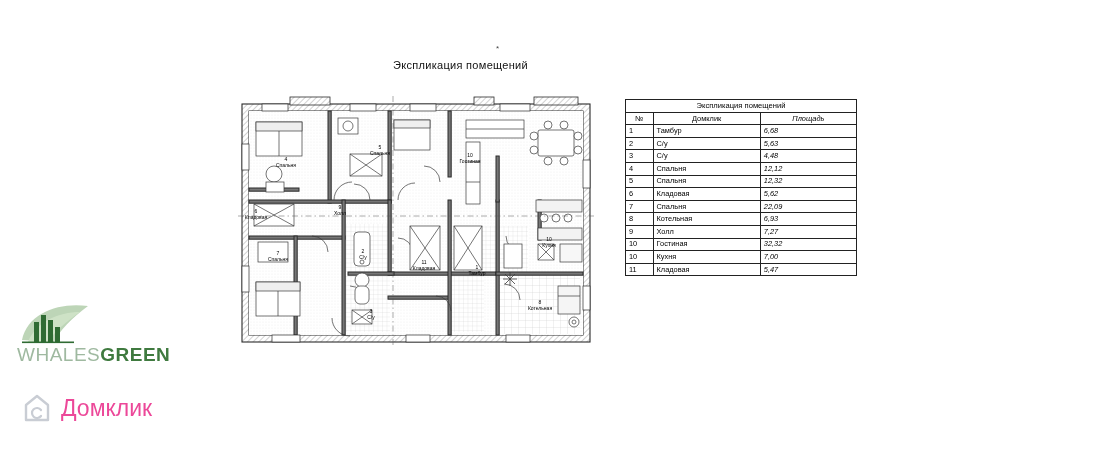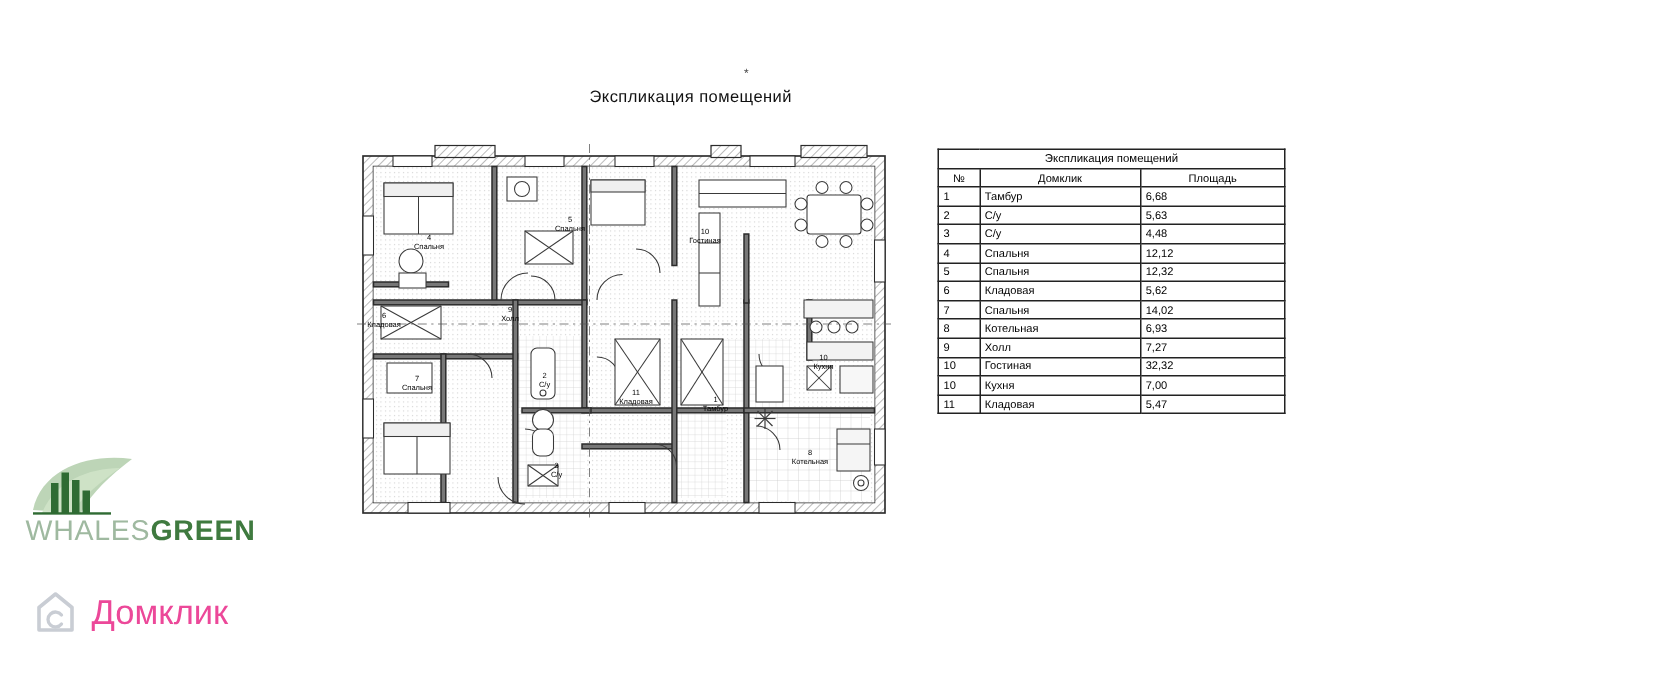--- a/index.html
+++ b/index.html
@@ -60,21 +60,21 @@
     font-weight: normal;
     height: 9.6px;
     vertical-align: middle;
   }
   #exp-table .t-head {
     text-align: center;
     font-size: 7.6px;
   }
   #exp-table .c-num { width: 22px; text-align: left; }
   #exp-table .c-name { width: 108px; text-align: left; }
-  #exp-table .c-area { width: 96px; text-align: left; }
+  #exp-table .c-area { width: 96px; text-align: left; font-style: italic; }
   #exp-table .hdr-num,
   #exp-table .hdr-name,
   #exp-table .hdr-area { text-align: center; }
   #exp-table .total-area { text-align: left; }
 
   
   #wm-whales {
     position: absolute;
     left: 14px;
     top: 296px;
@@ -380,21 +380,21 @@
       <td class="c-area">12,32</td>
     </tr>
     <tr>
       <td class="c-num">6</td>
       <td class="c-name">Кладовая</td>
       <td class="c-area">5,62</td>
     </tr>
     <tr>
       <td class="c-num">7</td>
       <td class="c-name">Спальня</td>
-      <td class="c-area">14,02</td>
+      <td class="c-area">22,09</td>
     </tr>
     <tr>
       <td class="c-num">8</td>
       <td class="c-name">Котельная</td>
       <td class="c-area">6,93</td>
     </tr>
     <tr>
       <td class="c-num">9</td>
       <td class="c-name">Холл</td>
       <td class="c-area">7,27</td>

